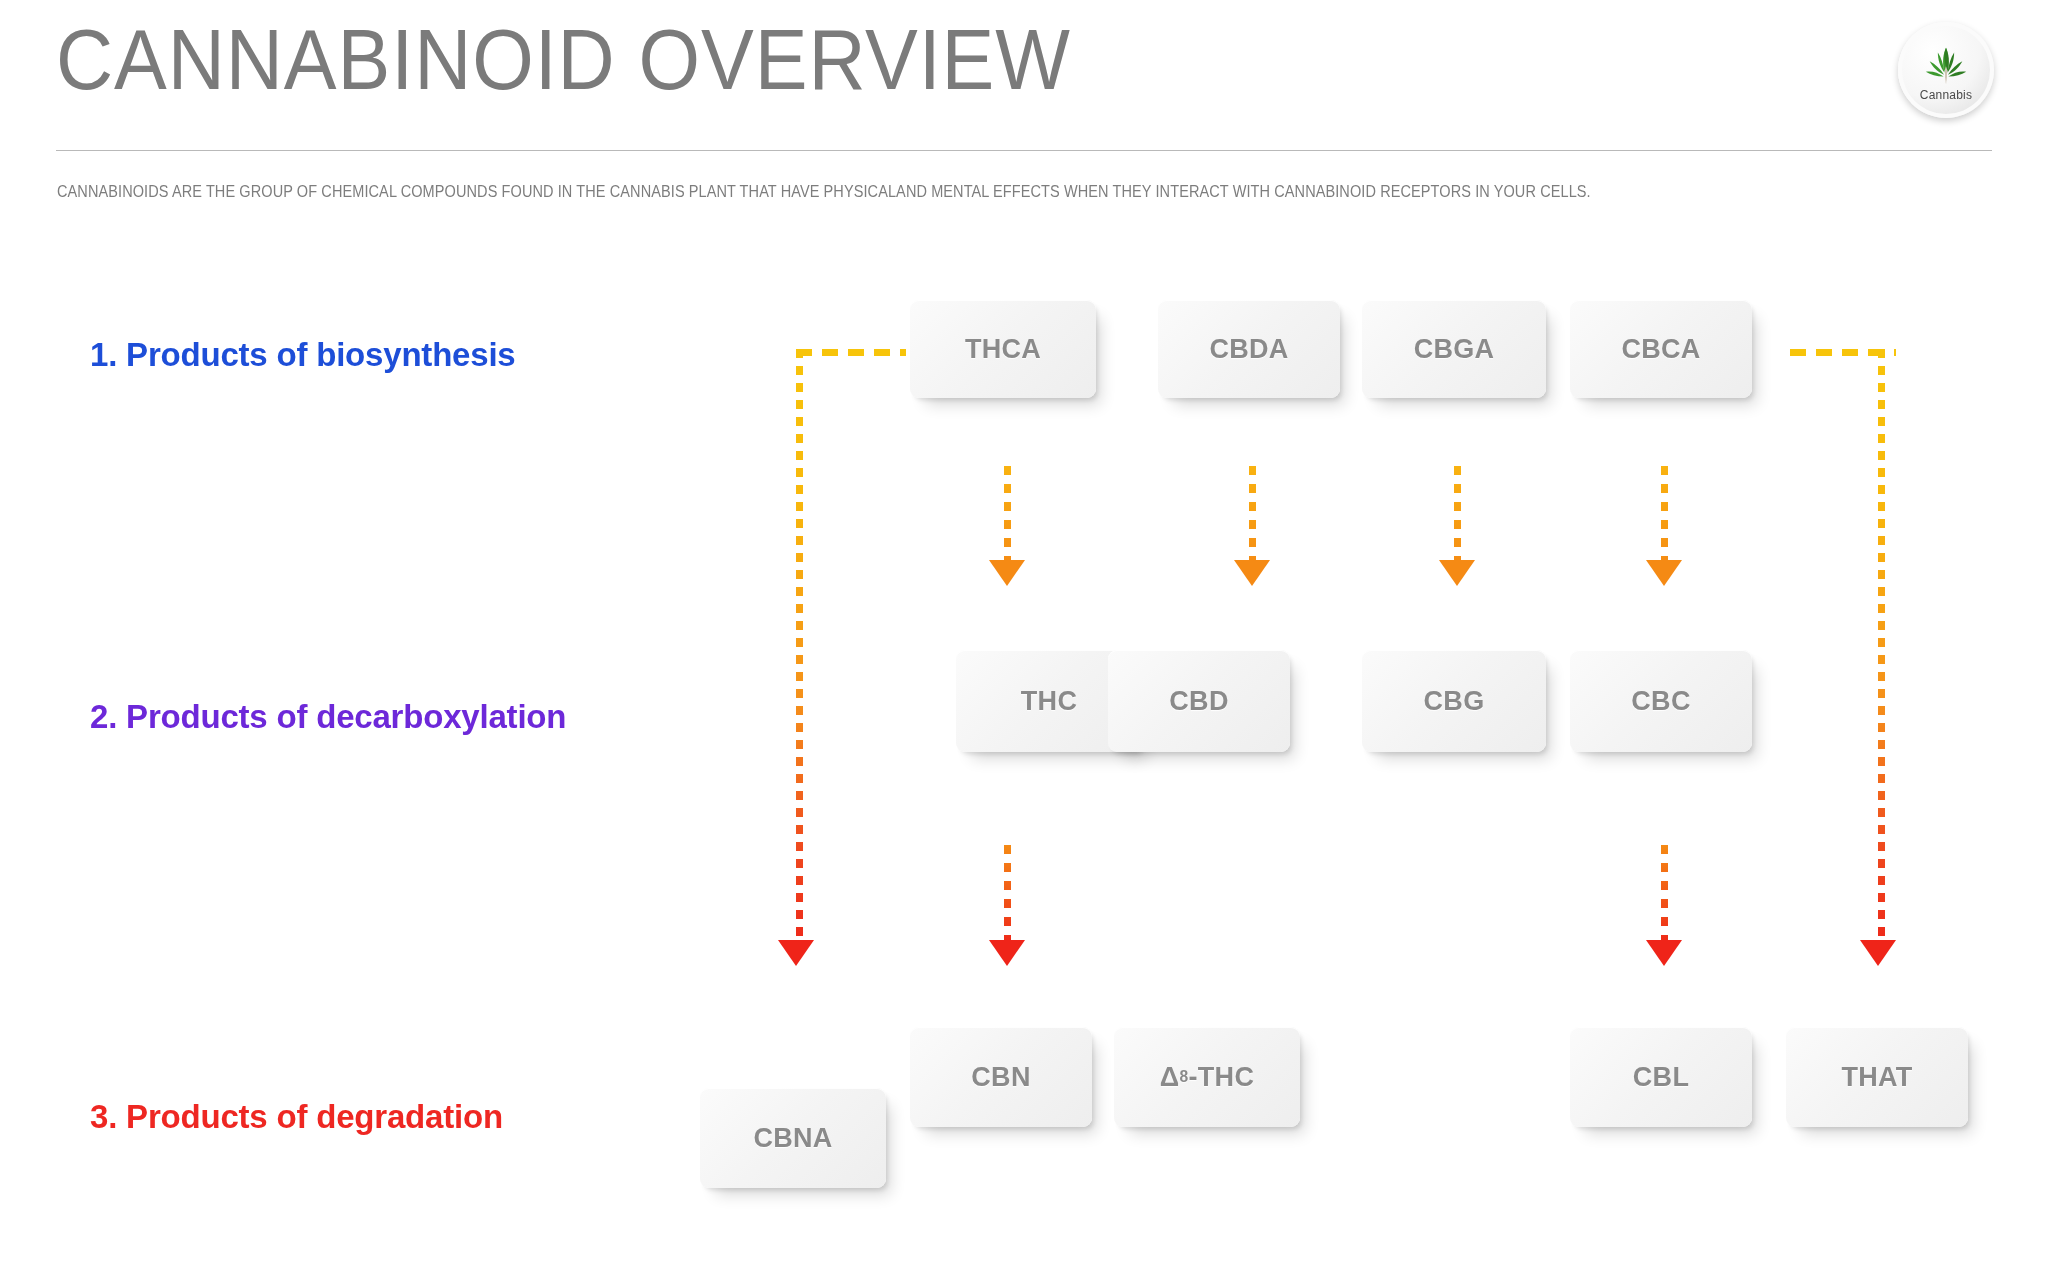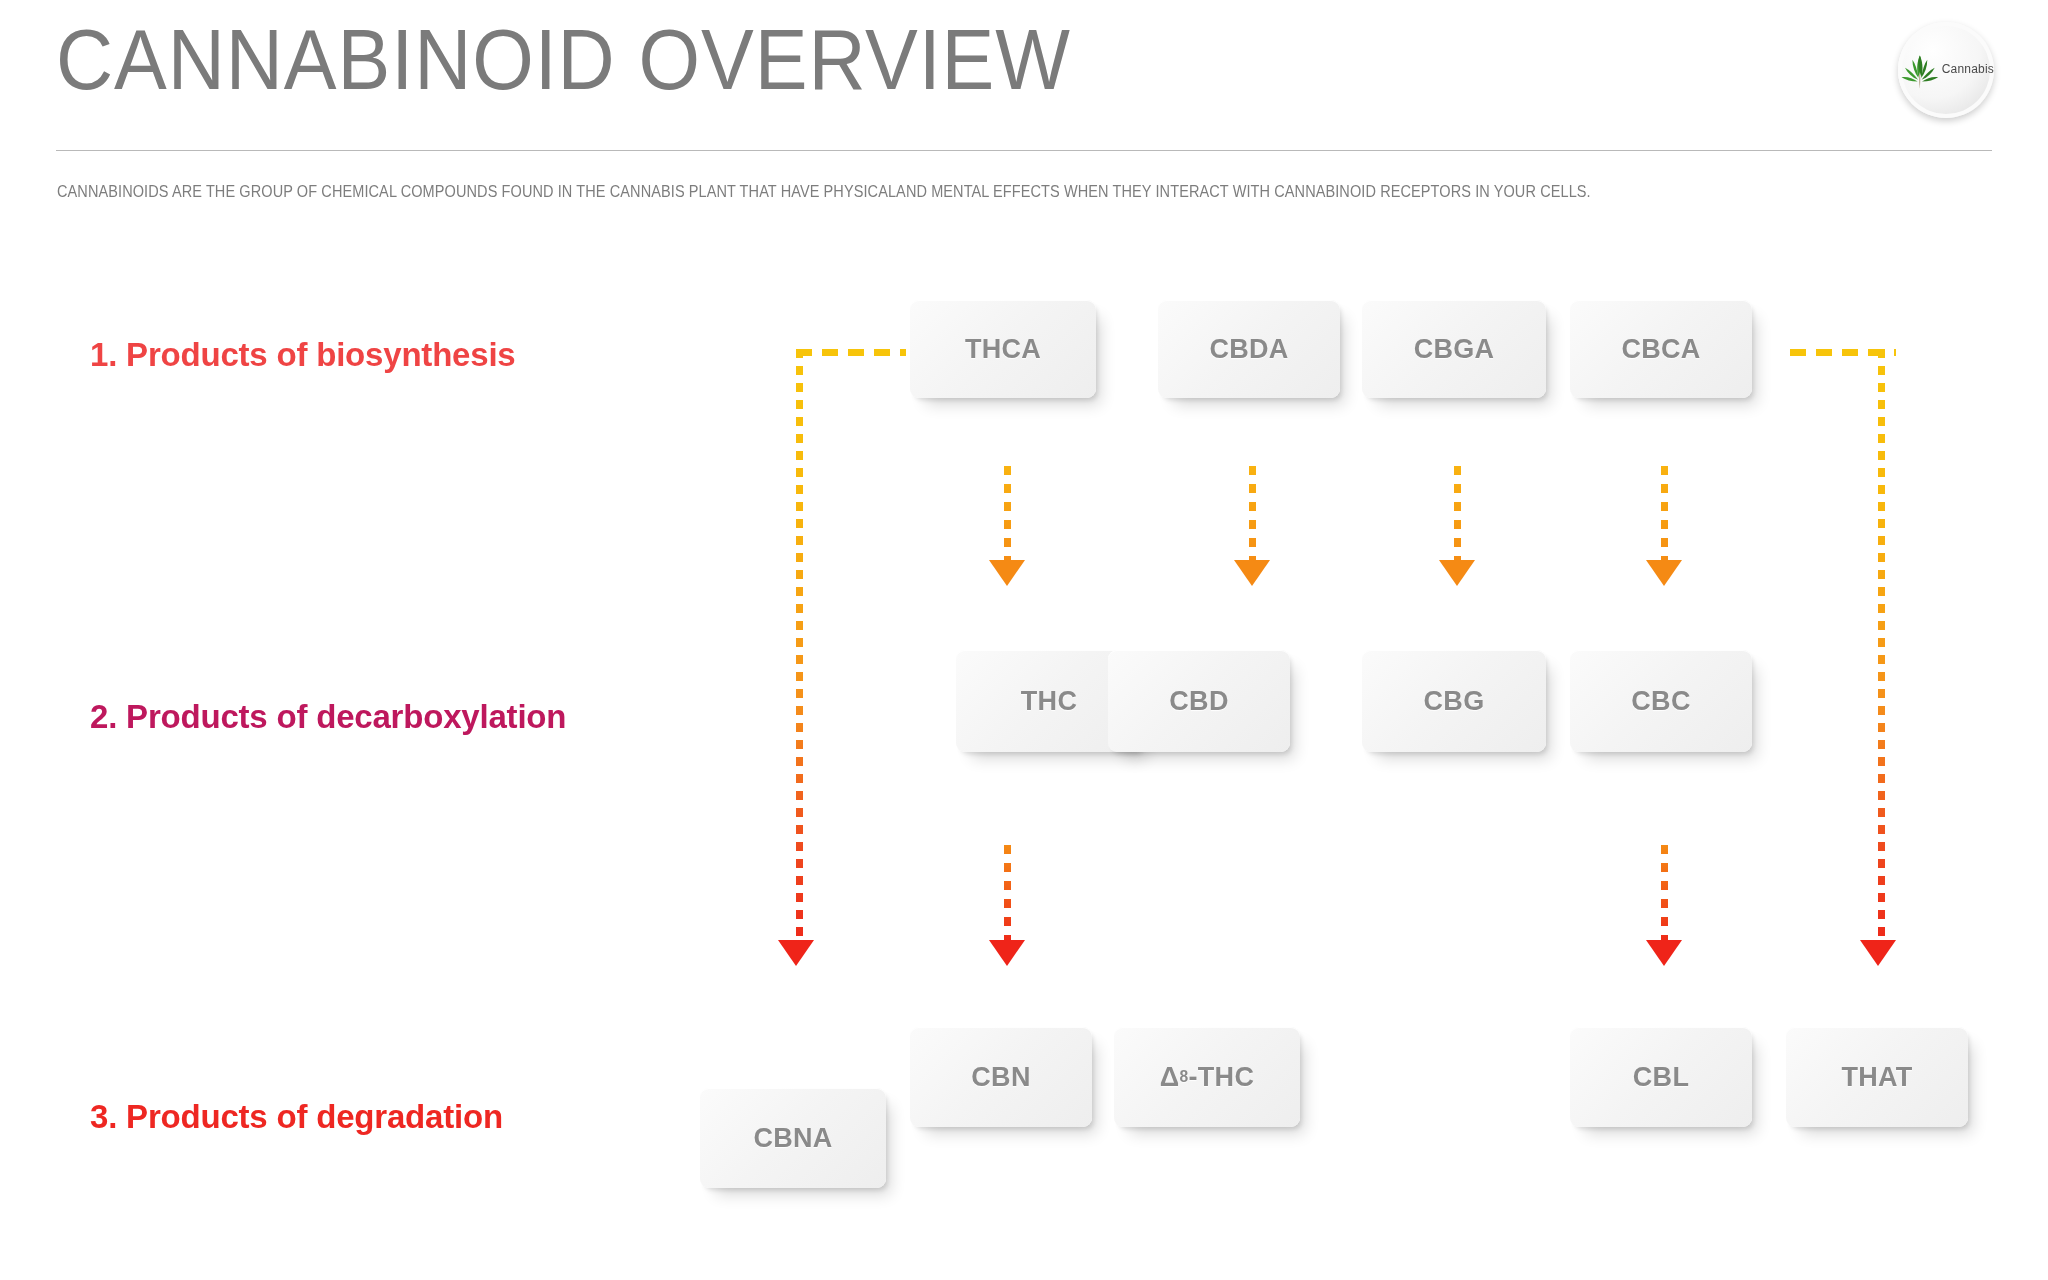--- a/index.html
+++ b/index.html
@@ -55,42 +55,42 @@
   #logo-badge {
     position: absolute;
     left: 1898px;
     top: 22px;
     width: 96px;
     height: 96px;
     border-radius: 50%;
     background: radial-gradient(circle at 36% 30%, #ffffff 0%, #f6f6f6 52%, #e3e3e3 84%, #d4d4d4 100%);
     box-shadow: 0 3px 7px rgba(0,0,0,0.20), inset 0 0 0 4px #fbfbfb;
     display: flex;
-    flex-direction: row;
+    flex-direction: column;
     align-items: center;
     justify-content: center;
   }
   #logo-leaf { width: 52px; height: 48px; margin-top: 4px; }
   #logo-text {
     font-size: 12px;
     color: #4a4a4a;
     margin-top: -2px;
     letter-spacing: 0.2px;
   }
 
   
   .row-label {
     position: absolute;
     font-size: 33px;
     font-weight: bold;
     white-space: nowrap;
     letter-spacing: -0.2px;
   }
-  #row-label-1 { left: 90px;  top: 336px;  color: #ef4444; }
-  #row-label-2 { left: 90px;  top: 698px;  color: #be185d; }
+  #row-label-1 { left: 90px;  top: 336px;  color: #1d4ed8; }
+  #row-label-2 { left: 90px;  top: 698px;  color: #6d28d9; }
   #row-label-3 { left: 90px;  top: 1068px; color: #EE2722; margin-top: 30px; }
 
   
   .chem-box {
     position: absolute;
     background: linear-gradient(135deg, #fbfbfb 0%, #f4f4f4 48%, #eeeeee 100%);
     border-radius: 9px;
     box-shadow:
       10px 12px 16px -6px rgba(0,0,0,0.16),
       3px 4px 5px -2px rgba(0,0,0,0.13),

